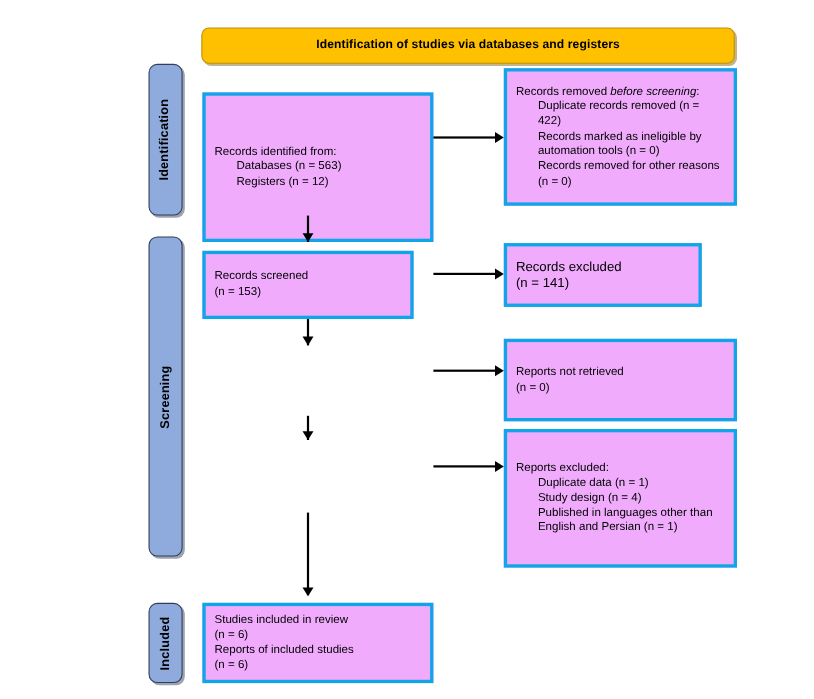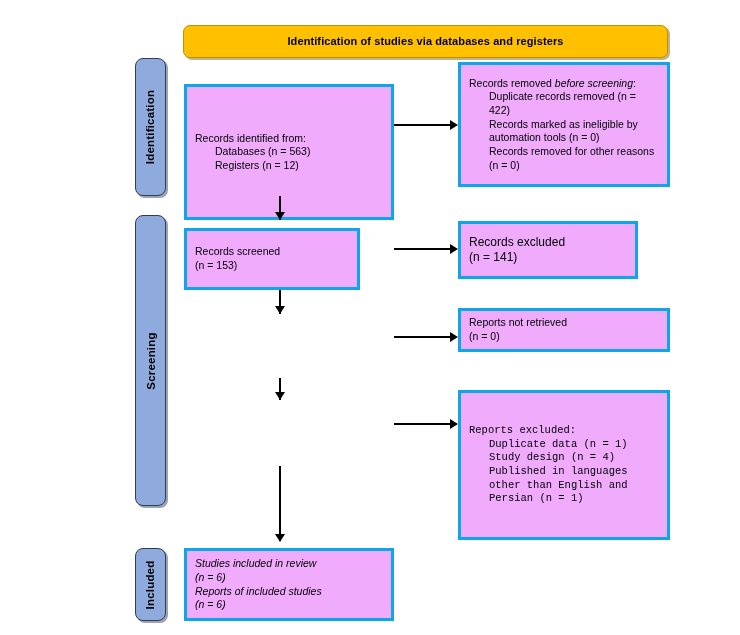--- a/index.html
+++ b/index.html
@@ -157,62 +157,62 @@
 <span style="display:inline-block; padding-left:20px;">Records marked as ineligible by automation tools (n = 0)</span>
 <span style="display:inline-block; padding-left:20px;">Records removed for other reasons (n = 0)</span></div>
   </div>
 
   <div class="hline" style="left:394px; top:124px; width:58px;"></div>
   <div class="arrow-right" style="left:450px; top:120px;"></div>
 
   <div class="vline" style="left:279px; top:196px; height:24px;"></div>
   <div class="arrow-down" style="left:275px; top:212px;"></div>
 
-  <div class="flow-box" style="left:184px; top:228px; width:176px; height:62px;">
+  <div class="flow-box" style="left:184px; top:228px; width:192px; height:62px;">
     <div class="box-text"><span>Records screened</span>
 <span>(n = 153)</span></div>
   </div>
 
   <div class="flow-box size-lg" style="left:458px; top:221px; width:180px; height:58px;">
     <div class="box-text"><span>Records excluded</span>
 <span>(n = 141)</span></div>
   </div>
 
   <div class="hline" style="left:394px; top:248px; width:58px;"></div>
   <div class="arrow-right" style="left:450px; top:244px;"></div>
 
   <div class="vline" style="left:279px; top:290px; height:24px;"></div>
   <div class="arrow-down" style="left:275px; top:306px;"></div>
 
 
-  <div class="flow-box" style="left:458px; top:308px; width:212px; height:44px;">
+  <div class="flow-box" style="left:458px; top:308px; width:212px; height:75px;">
     <div class="box-text"><span>Reports not retrieved</span>
 <span>(n = 0)</span></div>
   </div>
 
   <div class="hline" style="left:394px; top:336px; width:58px;"></div>
   <div class="arrow-right" style="left:450px; top:332px;"></div>
 
   <div class="vline" style="left:279px; top:378px; height:22px;"></div>
   <div class="arrow-down" style="left:275px; top:392px;"></div>
 
 
-  <div class="flow-box" style="left:458px; top:390px; width:212px; height:150px;font-family:Liberation Mono, monospace;">
+  <div class="flow-box" style="left:458px; top:390px; width:212px; height:126px;">
     <div class="box-text"><span>Reports excluded:</span>
 <span style="display:inline-block; padding-left:20px;">Duplicate data (n = 1)</span>
 <span style="display:inline-block; padding-left:20px;">Study design (n = 4)</span>
 <span style="display:inline-block; padding-left:20px;">Published in languages other than English and Persian (n = 1)</span></div>
   </div>
 
   <div class="hline" style="left:394px; top:423px; width:58px;"></div>
   <div class="arrow-right" style="left:450px; top:419px;"></div>
 
   <div class="vline" style="left:279px; top:466px; height:75px;"></div>
   <div class="arrow-down" style="left:275px; top:534px;"></div>
 
-  <div class="flow-box" style="left:184px; top:548px; width:210px; height:73px;font-style:italic;">
+  <div class="flow-box" style="left:184px; top:548px; width:210px; height:73px;">
     <div class="box-text"><span>Studies included in review</span>
 <span>(n = 6)</span>
 <span>Reports of included studies</span>
 <span>(n = 6)</span></div>
   </div>
 
 </div>
 
 </body></html>

